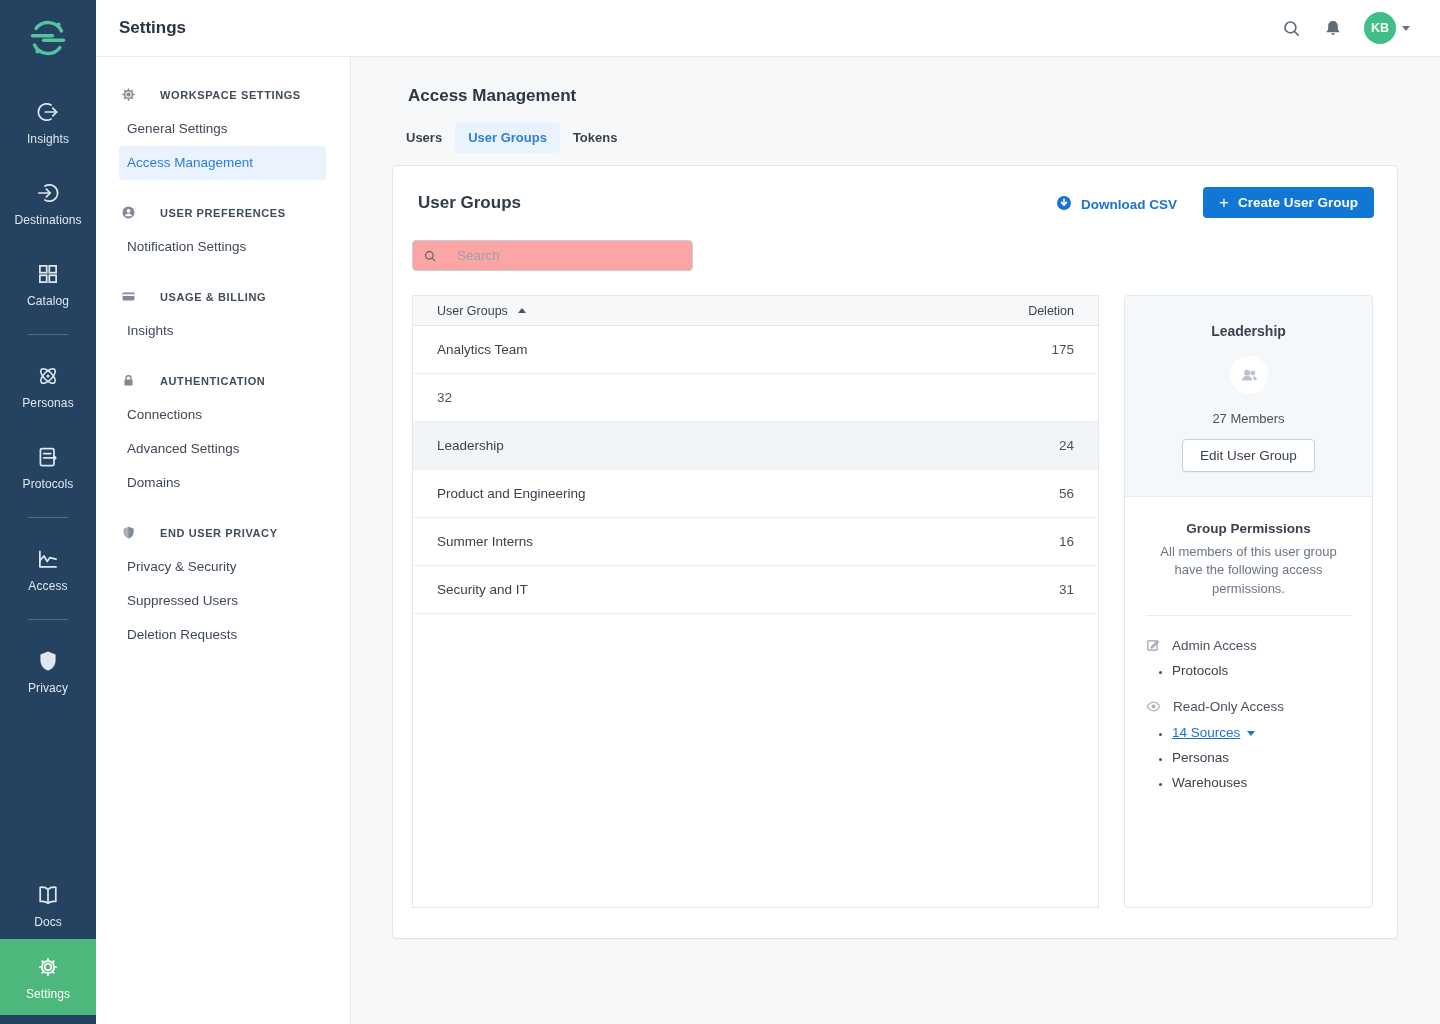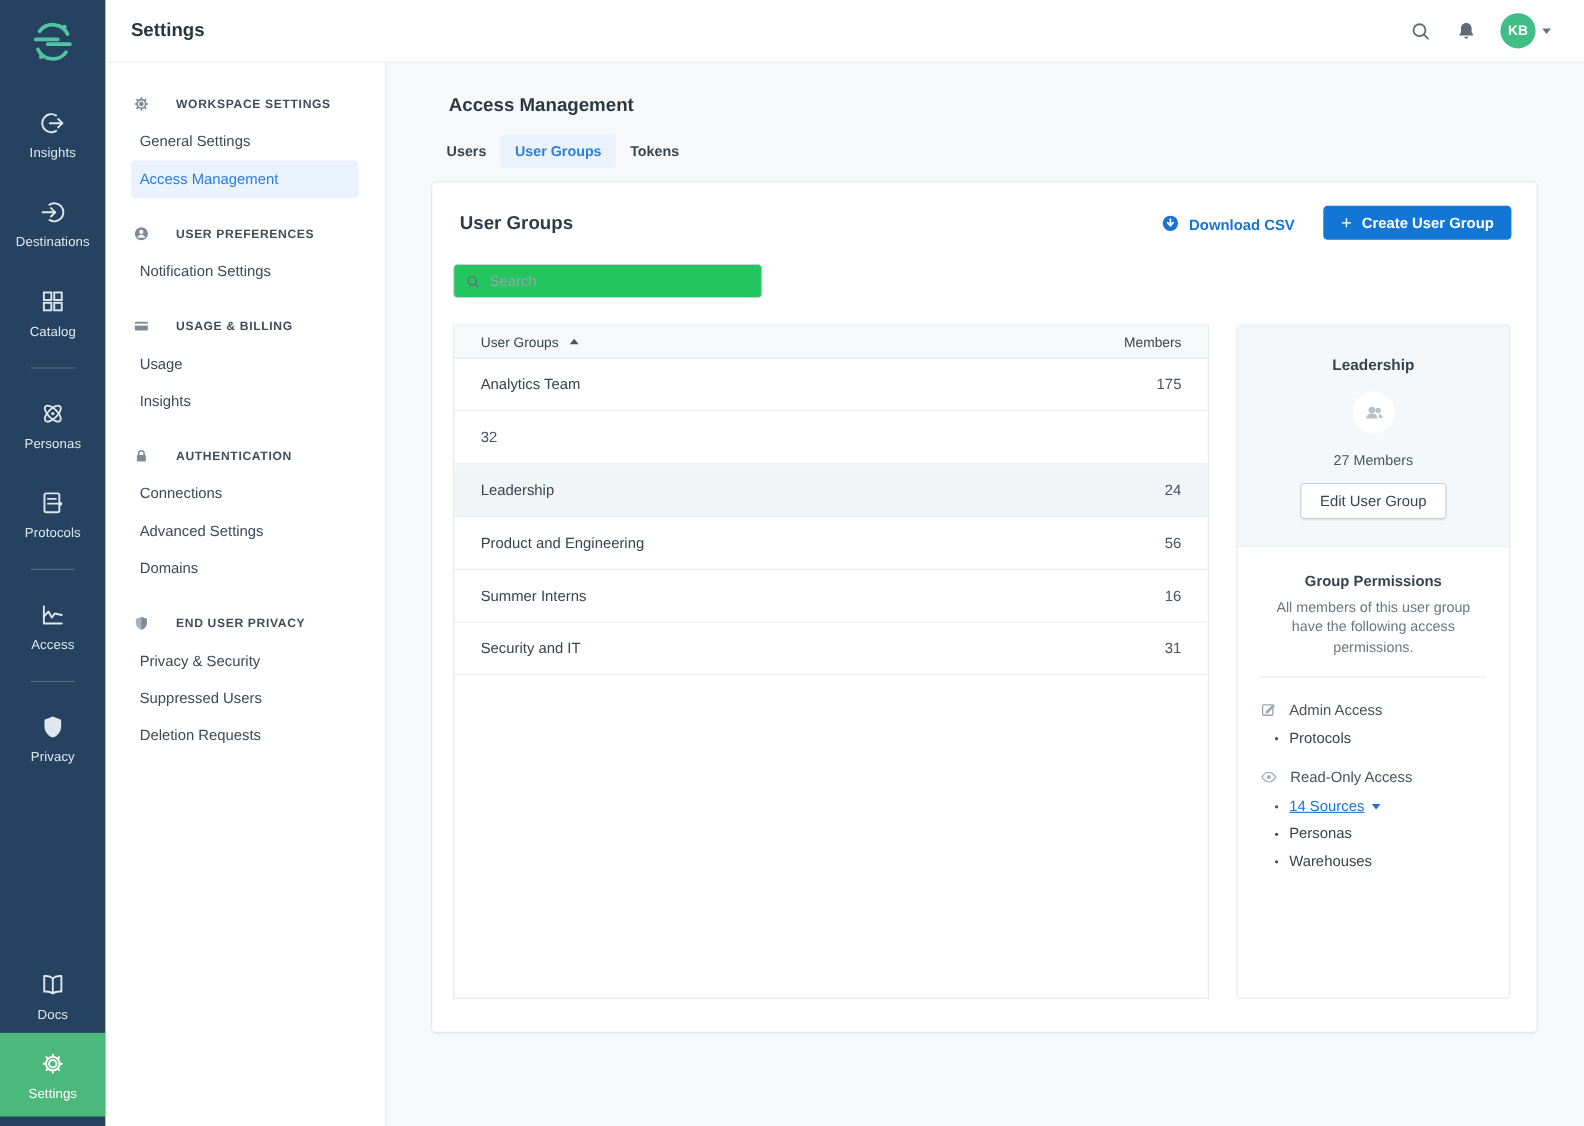--- a/index.html
+++ b/index.html
@@ -94,21 +94,21 @@
   .primary-btn {
     margin-left:26px; background:#1276d5; color:#fff; border:none; border-radius:4px;
     font-size:13.5px; font-weight:700; padding:0 16px; height:31px;
     display:flex; align-items:center; gap:9px; cursor:pointer;
     font-family:"Liberation Sans","DejaVu Sans",sans-serif;
   }
   .plus { font-size:17px; font-weight:400; line-height:1; margin-top:-1px; }
 
   .search-box {
     margin:22px 0 0 19px; width:281px; height:31px; border:1px solid #c8cfd7; border-radius:4px;
-    display:flex; align-items:center; padding:0 10px; gap:8px; background:#22c55e;
+    display:flex; align-items:center; padding:0 10px; gap:20px; background:#fca5a5;
   }
   .search-box input {
     border:none; outline:none; flex:1; font-size:13.5px; color:#39434e;
     font-family:"Liberation Sans","DejaVu Sans",sans-serif; background:transparent;
   }
   .search-box input::placeholder { color:#9aa3ae; }
 
   .card-body { display:flex; gap:25px; margin:24px 24px 0 19px; }
   .table-col { flex:1; border:1px solid #e3e7eb; height:613px; background:#fff; min-width:0; }
   .t-header {
@@ -332,21 +332,20 @@
         </div>
 
         <div class="nav-section">
           <div class="nav-section-header">
             <svg width="15" height="15" viewBox="0 0 24 24">
               <rect x="2.5" y="5.5" width="19" height="13" rx="1.6" fill="#7f8a96"></rect>
               <rect x="2.5" y="8.4" width="19" height="2.8" fill="#fff"></rect>
             </svg>
             <span class="sec-lbl">USAGE &amp; BILLING</span>
           </div>
-          <div class="nav-item">Usage</div>
           <div class="nav-item">Insights</div>
         </div>
 
         <div class="nav-section">
           <div class="nav-section-header">
             <svg width="15" height="15" viewBox="0 0 24 24">
               <path d="M8 11 V8.4 a4 4 0 0 1 8 0 V11" fill="none" stroke="#7f8a96" stroke-width="2.2"></path>
               <rect x="5.5" y="10.5" width="13" height="9.5" rx="1.4" fill="#7f8a96"></rect>
             </svg>
             <span class="sec-lbl">AUTHENTICATION</span>
@@ -407,21 +406,21 @@
           </div>
 
           <div class="card-body">
 
             <div class="table-col">
               <div class="t-header">
                 <span class="col-name">
                   <span>User Groups</span>
                   <span class="sort-asc"></span>
                 </span>
-                <span>Members</span>
+                <span>Deletion</span>
               </div>
               <div class="t-row">
                 <span class="cell-name">Analytics Team</span>
                 <span class="cell-members">175</span>
               </div>
               <div class="t-row">
                 <span class="cell-members">32</span>
               </div>
               <div class="t-row selected">
                 <span class="cell-name">Leadership</span>

